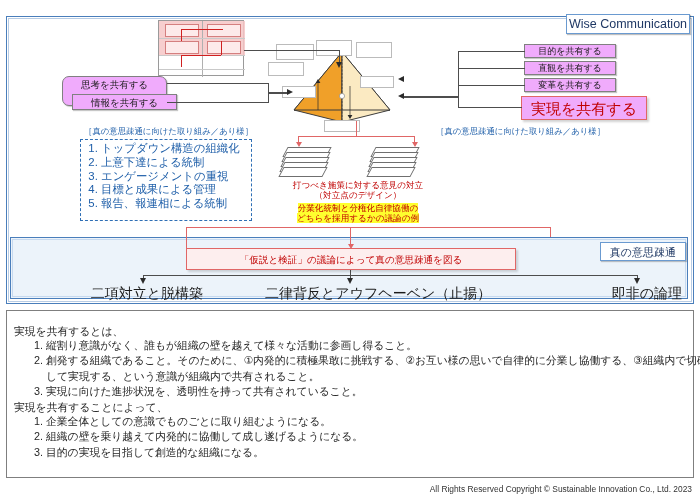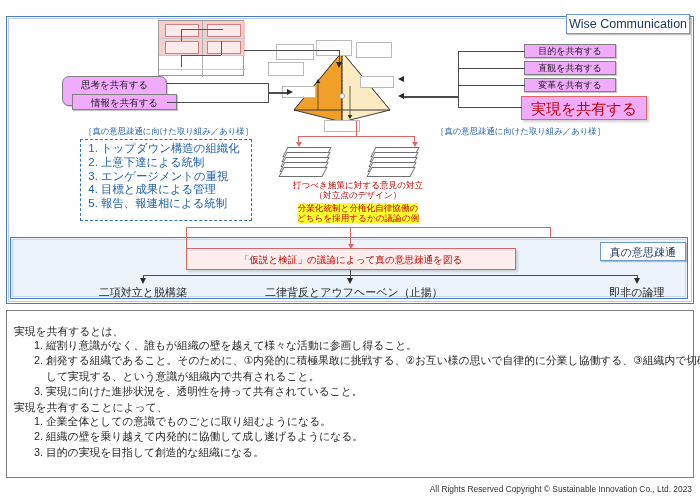--- a/index.html
+++ b/index.html
@@ -149,22 +149,22 @@
     z-index:30;
   }
   .hypo-box{
     position:absolute;left:186px;top:240px;width:330px;height:22px;
     border:1px solid #e06666;background:#fdeeee;color:#c00000;
     font-size:9.6px;line-height:21px;text-align:center;box-sizing:border-box;
     box-shadow:2px 2px 2px rgba(0,0,0,.15);
     white-space:nowrap;z-index:25;
   }
   .trio-label{
-    position:absolute;font-size:11px;color:#1a1a1a;white-space:nowrap;
-    text-align:center;
+    position:absolute;font-size:14px;color:#1a1a1a;white-space:nowrap;
+    text-align:right;
   }
 
   
   .text-frame{
     position:absolute;left:6px;top:302px;width:688px;height:168px;
     border:1px solid #7f7f7f;background:#ffffff;box-sizing:border-box;
   }
   .tb{
     position:absolute;color:#262626;font-size:10.8px;line-height:15.4px;
   }

